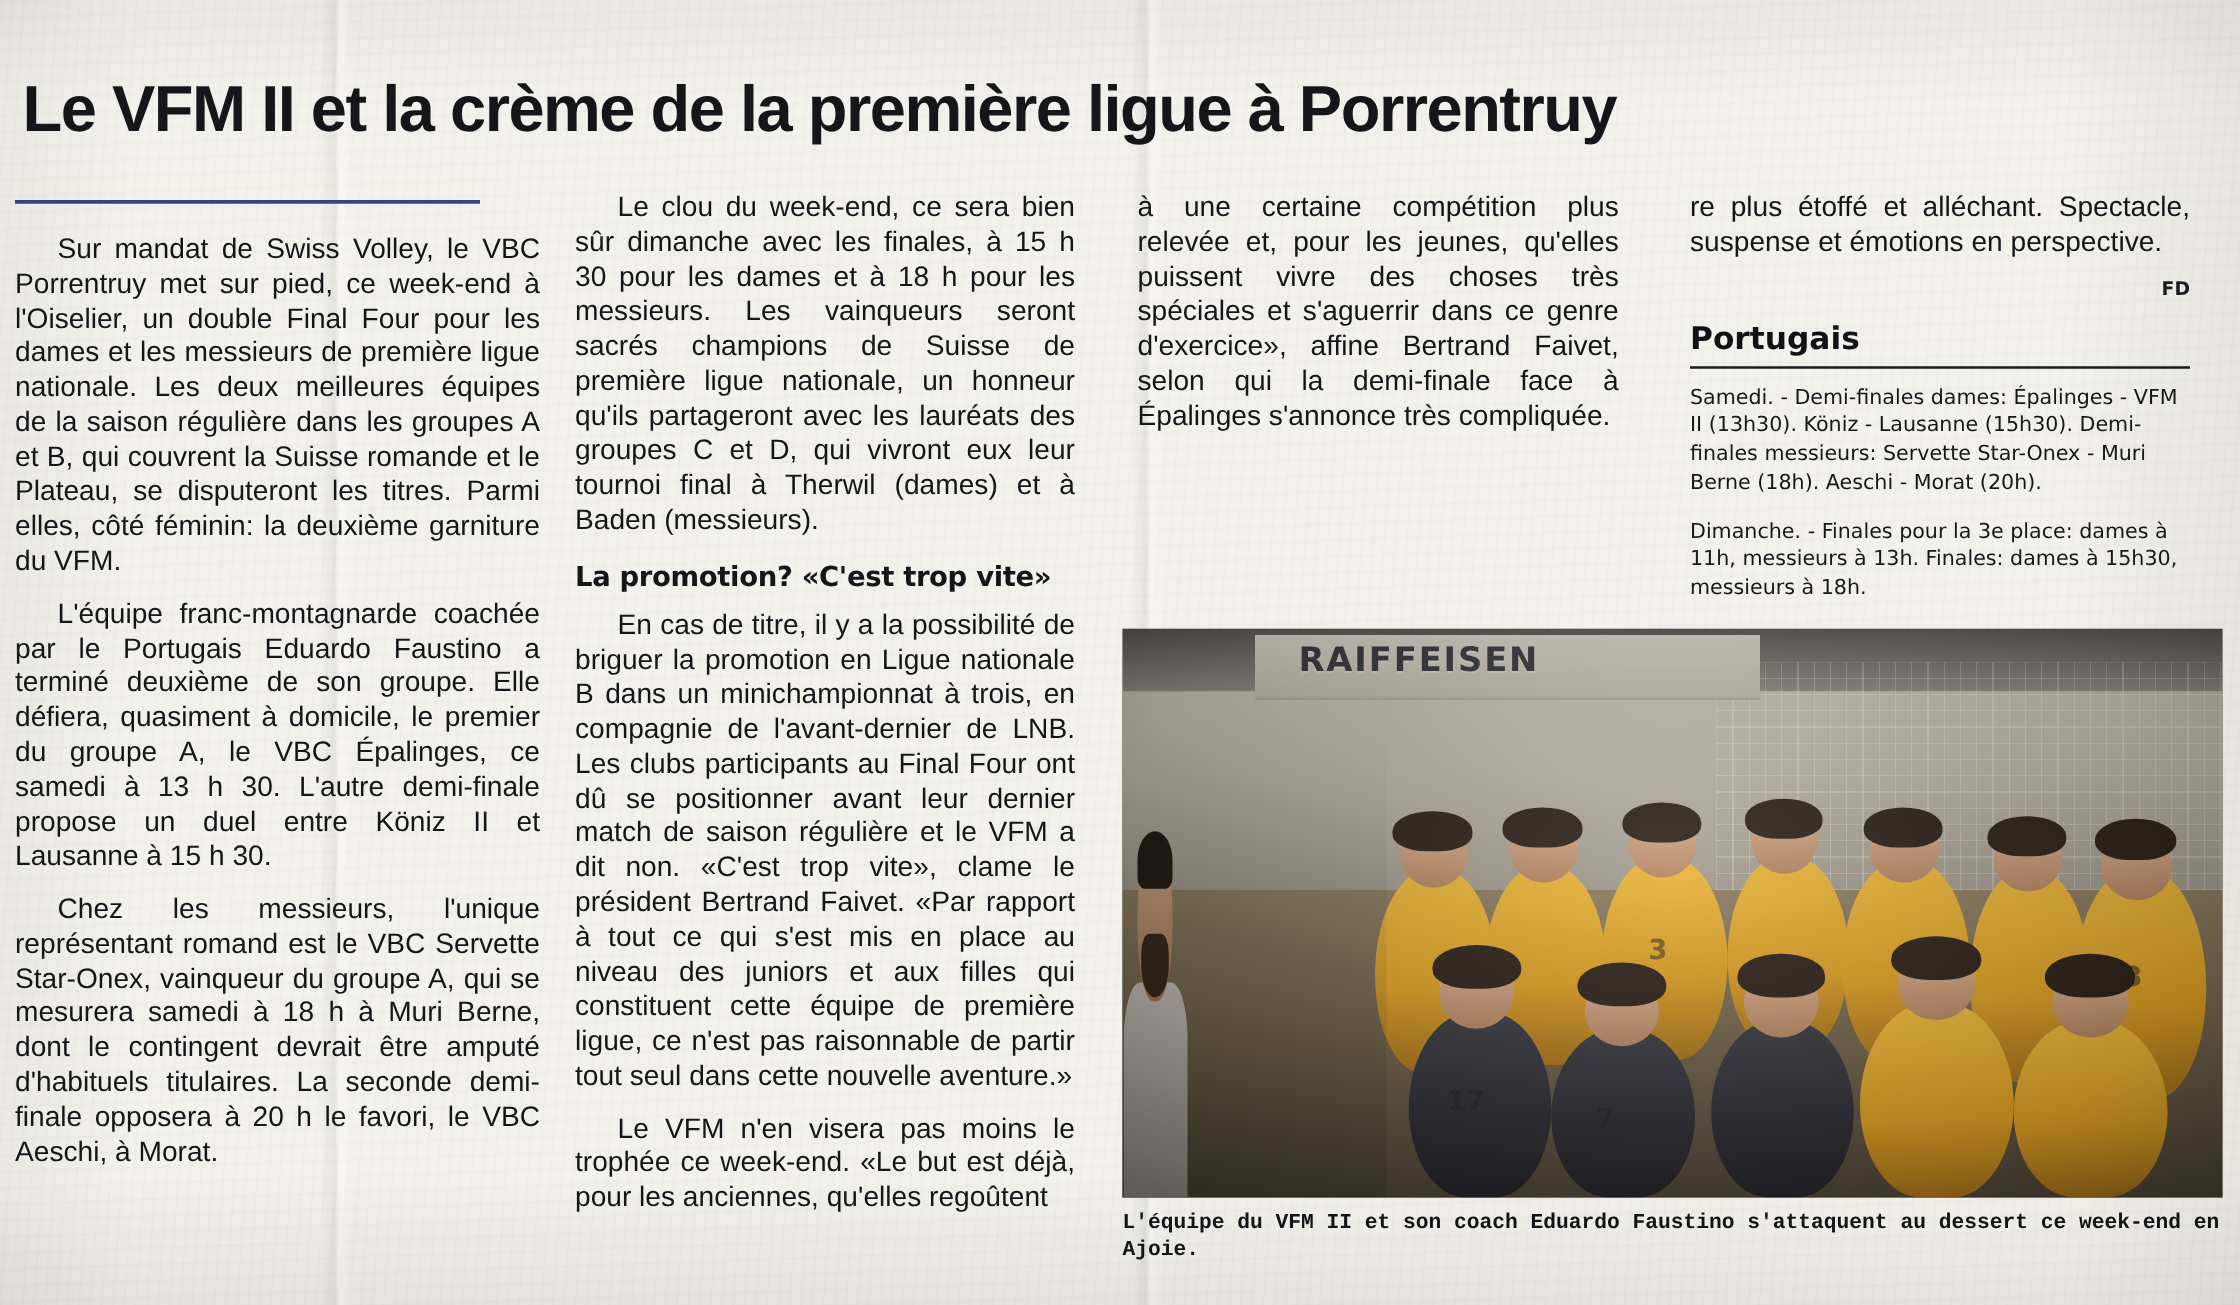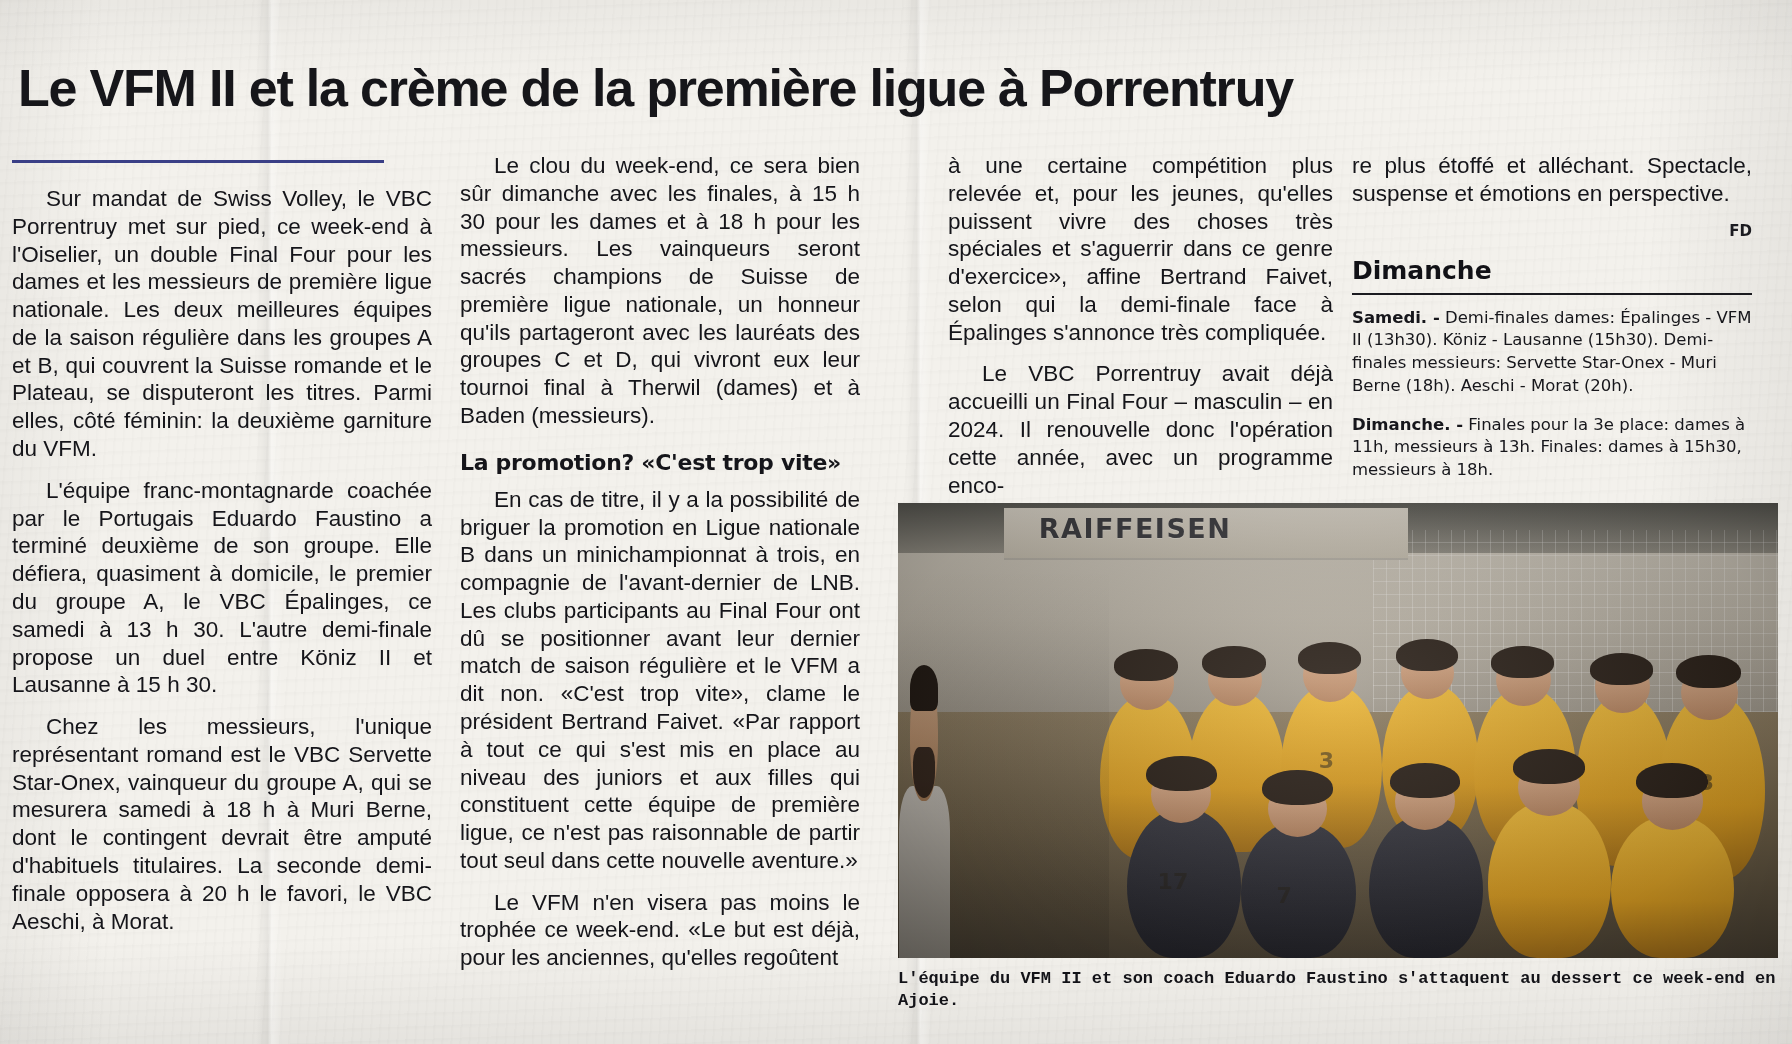--- a/index.html
+++ b/index.html
@@ -63,21 +63,21 @@
     top: 152px;
     width: 1772px;
     height: 880px;
   }
   .col {
     position: absolute;
     top: 0;
   }
   .col1 { left: 0px;    width: 420px; }
   .col2 { left: 448px;  width: 400px; }
-  .col3 { left: 936px;  width: 385px; }
+  .col3 { left: 898px;  width: 385px; }
   .col4 { left: 1340px; width: 400px; }
 
   .kicker {
     font-family: "DejaVu Sans", sans-serif;
     font-size: 24px;
     font-weight: 700;
     color: #1d1d22;
     letter-spacing: -0.2px;
     margin: 0 0 6px 0;
   }
@@ -142,21 +142,21 @@
     margin-bottom: 12px;
   }
   p.prog {
     margin: 0 0 16px 0;
     font-family: "DejaVu Sans", sans-serif;
     font-size: 16.5px;
     line-height: 1.38;
     color: #16161b;
     text-align: left;
   }
-  p.prog b { font-weight: 700; }
+  p.prog b { font-weight: 400; }
 
   
   .photo-wrap {
     position: absolute;
     left: 898px;
     top: 503px;
     width: 880px;
     height: 455px;
     overflow: hidden;
     background: #5b5750;
@@ -314,27 +314,26 @@
 
     <div class="col col2">
       <p class="body">Le clou du week-end, ce sera bien sûr dimanche avec les finales, à 15 h 30 pour les dames et à 18 h pour les messieurs. Les vainqueurs seront sacrés champions de Suisse de première ligue nationale, un honneur qu'ils partageront avec les lauréats des groupes C et D, qui vivront eux leur tournoi final à Therwil (dames) et à Baden (messieurs).</p>
       <h2 class="subhead">La promotion? «C'est trop vite»</h2>
       <p class="body">En cas de titre, il y a la possibilité de briguer la promotion en Ligue nationale B dans un minichampionnat à trois, en compagnie de l'avant-dernier de LNB. Les clubs participants au Final Four ont dû se positionner avant leur dernier match de saison régulière et le VFM a dit non. «C'est trop vite», clame le président Bertrand Faivet. «Par rapport à tout ce qui s'est mis en place au niveau des juniors et aux filles qui constituent cette équipe de première ligue, ce n'est pas raisonnable de partir tout seul dans cette nouvelle aventure.»</p>
       <p class="body">Le VFM n'en visera pas moins le trophée ce week-end. «Le but est déjà, pour les anciennes, qu'elles regoûtent</p>
     </div>
 
     <div class="col col3">
       <p class="body noindent">à une certaine compétition plus relevée et, pour les jeunes, qu'elles puissent vivre des choses très spéciales et s'aguerrir dans ce genre d'exercice», affine Bertrand Faivet, selon qui la demi-finale face à Épalinges s'annonce très compliquée.</p>
-      <p class="body">Le VBC Porrentruy avait déjà accueilli un Final Four – masculin – en 2024. Il renouvelle donc l'opération cette année, avec un programme enco-</p>
     </div>
 
     <div class="col col4">
       <p class="body noindent">re plus étoffé et alléchant. Spectacle, suspense et émotions en perspective.</p>
       <div class="sig">FD</div>
-      <div class="prog-title">Dimanche</div>
+      <div class="prog-title">Portugais</div>
       <div class="prog-rule"></div>
       <p class="prog">
         <b>Samedi. -</b><span> Demi-finales dames: Épalinges - VFM II (13h30). Köniz - Lausanne (15h30). Demi-finales messieurs: Servette Star-Onex - Muri Berne (18h). Aeschi - Morat (20h).</span>
       </p>
       <p class="prog">
         <b>Dimanche. -</b><span> Finales pour la 3e place: dames à 11h, messieurs à 13h. Finales: dames à 15h30, messieurs à 18h.</span>
       </p>
     </div>
   </div>
 

